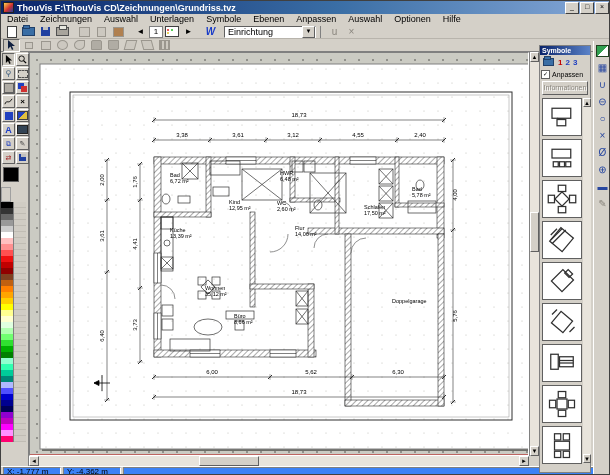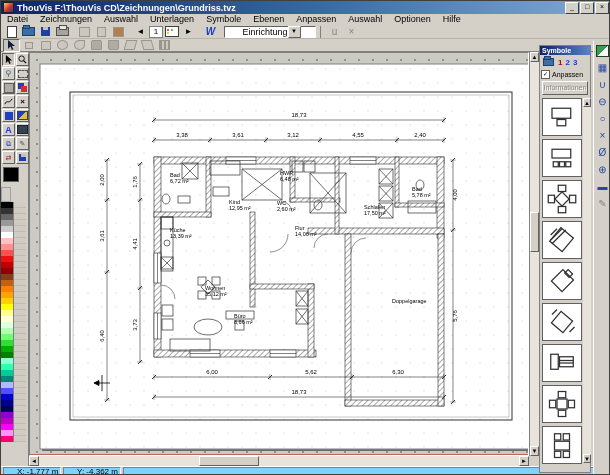--- a/index.html
+++ b/index.html
@@ -32,21 +32,21 @@
   .i-floppy:before{content:"";position:absolute;left:2px;top:0;width:5px;height:3px;background:#c0c0c0;}
   .i-print{width:11px;height:7px;background:#a8a49c;border:1px solid #505050;position:relative;}
   .i-print:before{content:"";position:absolute;left:2px;top:-3px;width:6px;height:3px;background:#e8e8e0;border:1px solid #505050;}
   .i-gbox{width:9px;height:8px;border:1px solid #9a968e;background:#ccc8c0;}
   .i-pages{width:12px;height:9px;background:#fff;border:1px solid #404040;position:relative;}
   .dot{position:absolute;width:2px;height:2px;border-radius:50%;}
   .arrowtxt{font-size:8px;line-height:8px;}
   #pagebox{width:12px;height:10px;background:#fff;border:1px solid #808080;font-size:8px;text-align:center;line-height:10px;}
   #wmark{color:#1a3cc8;font-weight:bold;font-size:10px;font-style:italic;}
   #viewcombo{width:92px;height:12px;background:#fff;border:1px solid;border-color:#606060 #fff #fff #606060;
-             display:flex;align-items:center;justify-content:center;font-size:9px;padding-left:3px;box-sizing:border-box;}
+             display:flex;align-items:center;justify-content:space-between;font-size:9px;padding-left:3px;box-sizing:border-box;}
   #viewcombo .cbtn{width:11px;height:10px;background:#d4d0c8;border:1px solid;border-color:#fff #606060 #606060 #fff;
              font-size:6px;text-align:center;line-height:9px;}
   
   #palette{left:0;top:51px;width:28px;height:424px;background:#d4d0c8;border-right:1px solid #808080;box-sizing:border-box;}
   #tools{display:grid;grid-template-columns:13px 13px;gap:1px;padding:1px;}
   .ptool{width:13px;height:13px;border:1px solid;border-color:#fff #606060 #606060 #fff;background:#d4d0c8;
          display:flex;align-items:center;justify-content:center;font-size:8px;box-sizing:border-box;overflow:hidden;}
   .ptool.sel{border-color:#606060 #fff #fff #606060;background:#c8c4bc;}
   #curcolor{margin:2px 1px 1px 2px;width:14px;height:13px;background:#000;border:1px solid #606060;display:inline-block;}
   #curcolor2{width:8px;height:13px;background:#d4d0c8;border:1px solid #a0a0a0;display:inline-block;vertical-align:top;margin-top:2px;}
@@ -57,22 +57,22 @@
   #canvas{left:28px;top:51px;width:500px;height:404px;background-color:#cbcbc3;
           background-image:radial-gradient(circle,#8f8f89 0.7px,transparent 0.9px);background-size:14px 14px;
           border:1px solid;border-color:#808080 #fff #fff #808080;box-sizing:border-box;overflow:hidden;}
   #vscroll{left:528px;top:51px;width:10px;height:404px;background:#e8e4dc;border-left:1px solid #808080;box-sizing:border-box;}
   #hscroll{left:28px;top:455px;width:500px;height:10px;background:#e8e4dc;display:flex;}
   .sbtn{width:10px;height:10px;background:#d4d0c8;border:1px solid;border-color:#fff #606060 #606060 #fff;
         font-size:6px;line-height:8px;text-align:center;box-sizing:border-box;flex:none;}
   .sthumb{background:#d4d0c8;border:1px solid;border-color:#fff #606060 #606060 #fff;box-sizing:border-box;}
   #statusbar{left:0;top:465px;width:610px;height:10px;background:#d4d0c8;border-top:1px solid #fff;
              display:flex;align-items:center;font-size:8px;box-sizing:border-box;}
-  .scell{border:1px solid;border-color:#808080 #fff #fff #808080;height:9px;line-height:8px;padding:0 13px;
-         margin-left:2px;box-sizing:border-box;background:#7dd3fc;white-space:nowrap;}
+  .scell{border:1px solid;border-color:#808080 #fff #fff #808080;height:9px;line-height:8px;padding:0 3px;
+         margin-left:2px;box-sizing:border-box;background:#3b82f6;white-space:nowrap;}
   
   #sympanel{left:538px;top:44px;width:52px;height:428px;background:#d4d0c8;border:1px solid #808080;box-sizing:border-box;}
   #symtitle{height:9px;background:linear-gradient(90deg,#0a246a,#5a82c8);color:#fff;font-size:7px;line-height:9px;
             padding-left:2px;font-weight:bold;}
   #symtools{display:flex;align-items:center;height:12px;padding:1px 1px 0 1px;}
   #symtools .num{font-size:8px;font-weight:bold;margin-left:3px;}
   #symchk{display:flex;align-items:center;font-size:7px;padding:2px 1px;}
   #symchk .box{width:7px;height:7px;background:#fff;border:1px solid #606060;font-size:6px;line-height:6px;text-align:center;margin-right:2px;}
   #syminfo{margin:0 2px;height:12px;border:1px solid;border-color:#fff #606060 #606060 #fff;background:#d4d0c8;
            color:#8a867e;text-shadow:1px 1px 0 #fff;font-size:7px;text-align:center;line-height:11px;}

